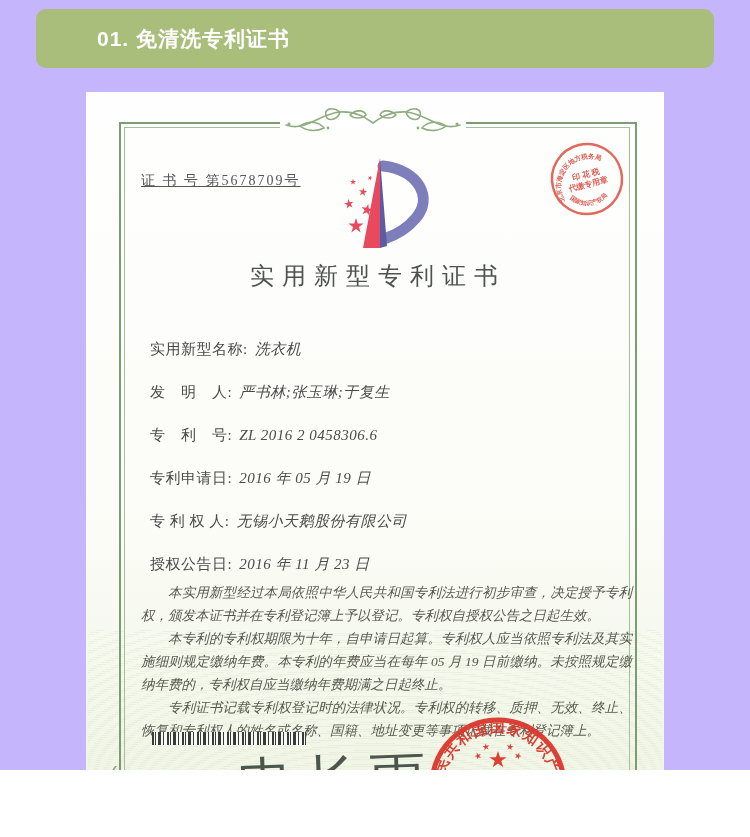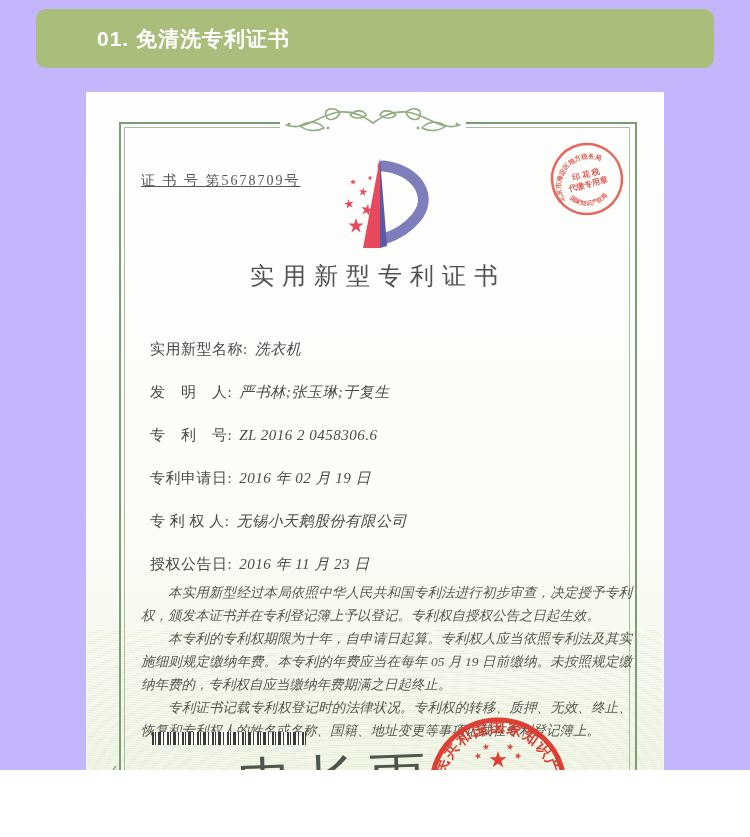--- a/index.html
+++ b/index.html
@@ -149,21 +149,21 @@
     <div class="field-row">
       <span class="f-label">实用新型名称:</span><span class="f-value">洗衣机</span>
     </div>
     <div class="field-row">
       <span class="f-label">发　明　人:</span><span class="f-value">严书林;张玉琳;于复生</span>
     </div>
     <div class="field-row">
       <span class="f-label">专　利　号:</span><span class="f-value">ZL 2016 2 0458306.6</span>
     </div>
     <div class="field-row">
-      <span class="f-label">专利申请日:</span><span class="f-value">2016 年 02 月 19 日</span>
+      <span class="f-label">专利申请日:</span><span class="f-value">2016 年 05 月 19 日</span>
     </div>
     <div class="field-row">
       <span class="f-label">专 利 权 人:</span><span class="f-value">无锡小天鹅股份有限公司</span>
     </div>
     <div class="field-row">
       <span class="f-label">授权公告日:</span><span class="f-value">2016 年 11 月 23 日</span>
     </div>
   </div>
 
   <div class="body-text">

